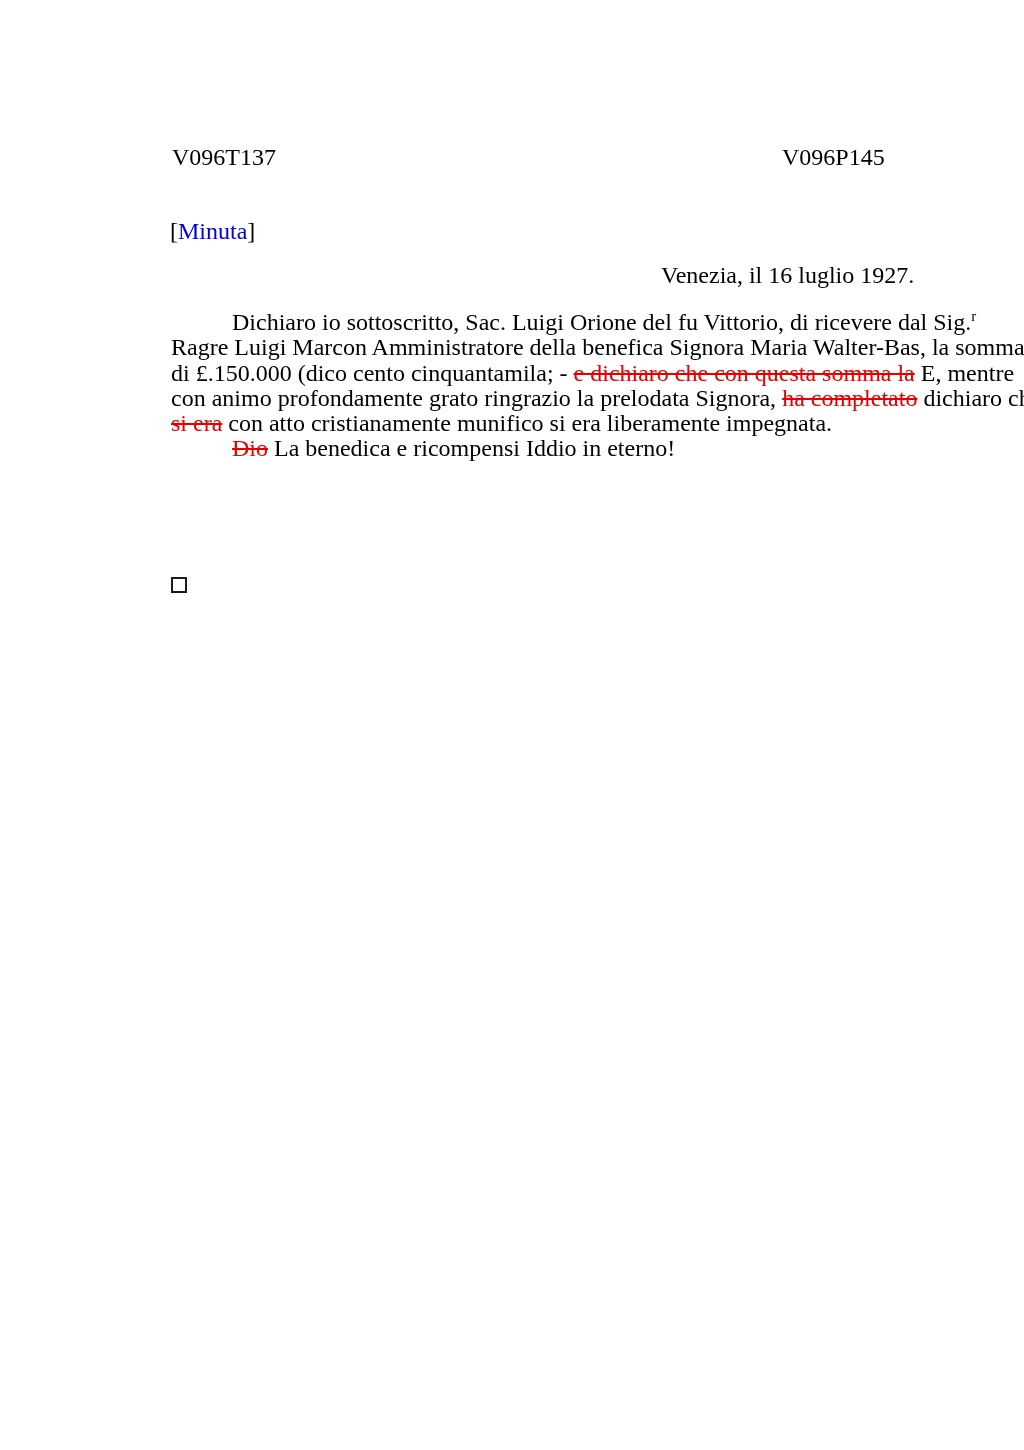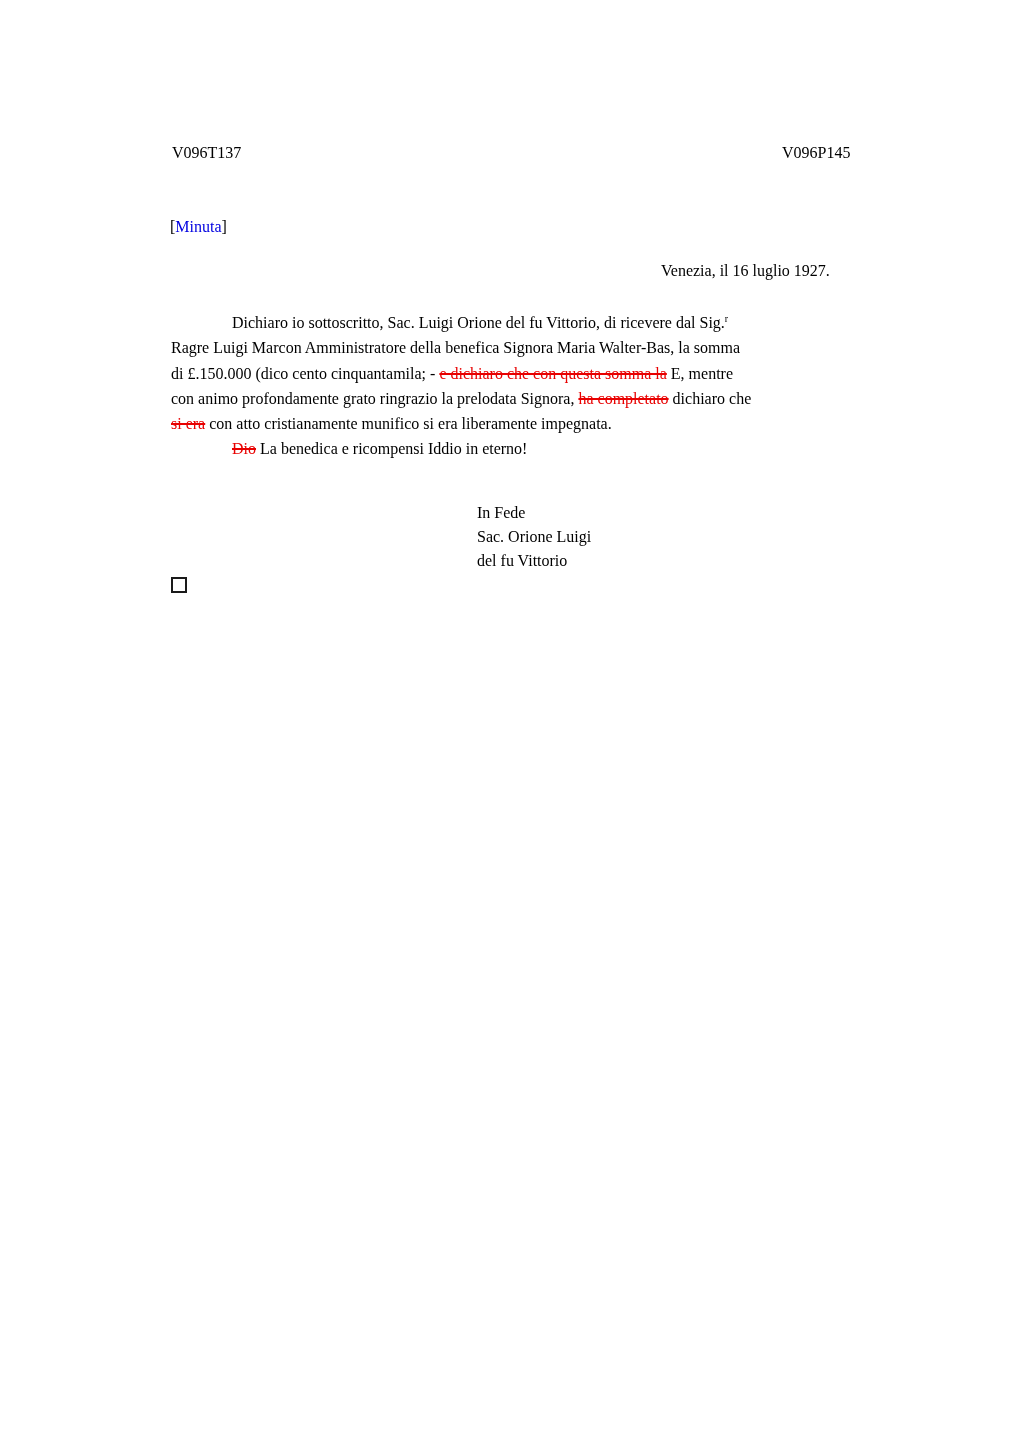--- a/index.html
+++ b/index.html
@@ -7,21 +7,21 @@
     --strike-red:#e80000;
     --text-black:#000000;
   }
   html,body{margin:0;padding:0;background:#ffffff;}
   .page{
     position:relative;
     width:1024px;
     height:1450px;
     background:#ffffff;
     font-family:"Liberation Serif","DejaVu Serif",serif;
-    font-size:16px;
+    font-size:24px;
     color:var(--text-black);
     overflow:hidden;
   }
   .abs{position:absolute;white-space:nowrap;}
   .header-left{left:172px;top:144px;}
   .header-right{left:758px;top:144px;margin-left:24px;}
   .minuta{left:170px;top:218px;}
   .minuta .lnk{color:var(--link-blue);text-decoration:none;cursor:pointer;}
   .dateline{left:661px;top:262px;}
   .para{left:171px;top:310px;line-height:25.3px;}
@@ -72,21 +72,16 @@
       <span>con animo profondamente grato ringrazio la prelodata Signora, </span><span class="st">ha completato</span><span> dichiaro che</span>
     </div>
     <div class="line">
       <span class="st">si era</span><span> con atto cristianamente munifico si era liberamente impegnata.</span>
     </div>
     <div class="line indent">
       <span class="st">Dio</span><span> La benedica e ricompensi Iddio in eterno!</span>
     </div>
   </div>
 
-  <div class="abs closing">
-    <div>In Fede</div>
-    <div>Sac. Orione Luigi</div>
-    <div>del fu Vittorio</div>
-  </div>
 
   <span class="abs square"></span>
 
 </div>
 
 </body></html>

